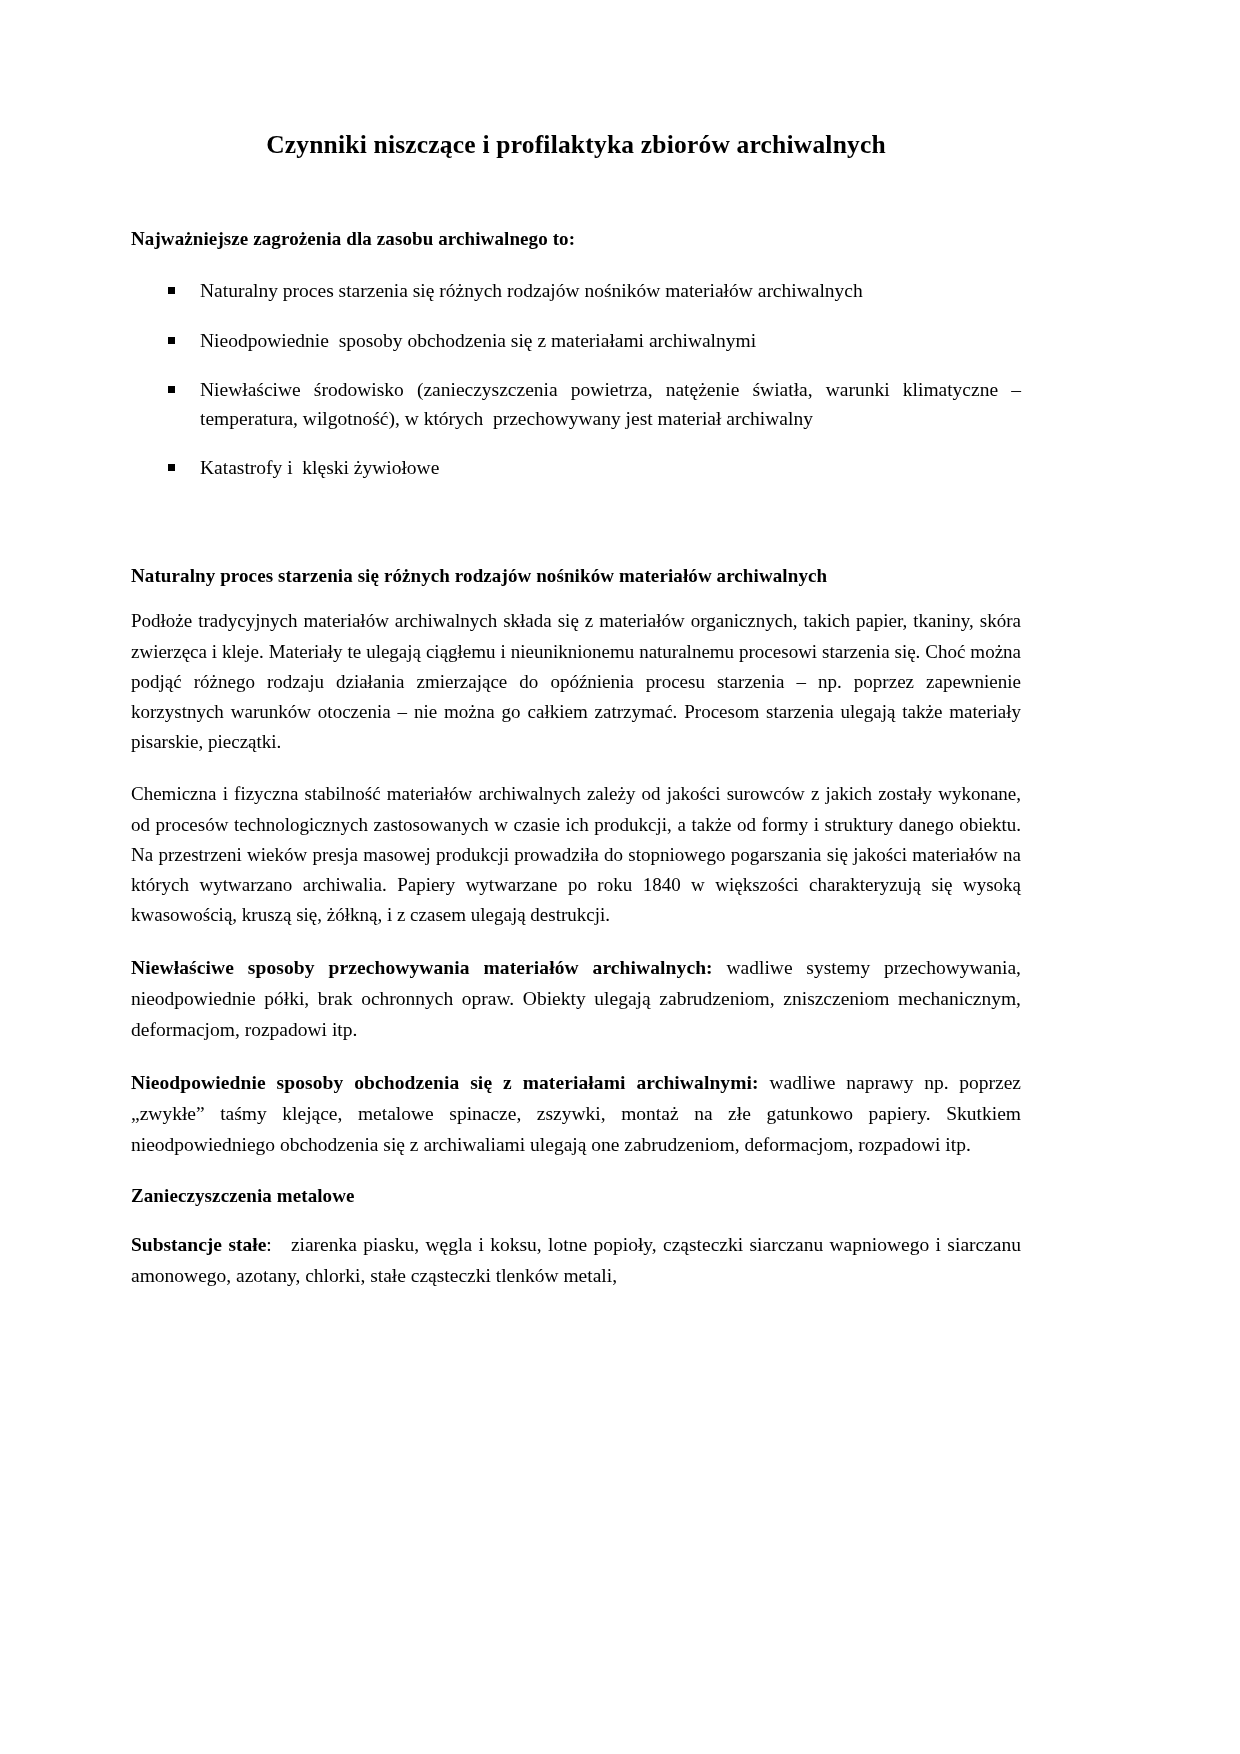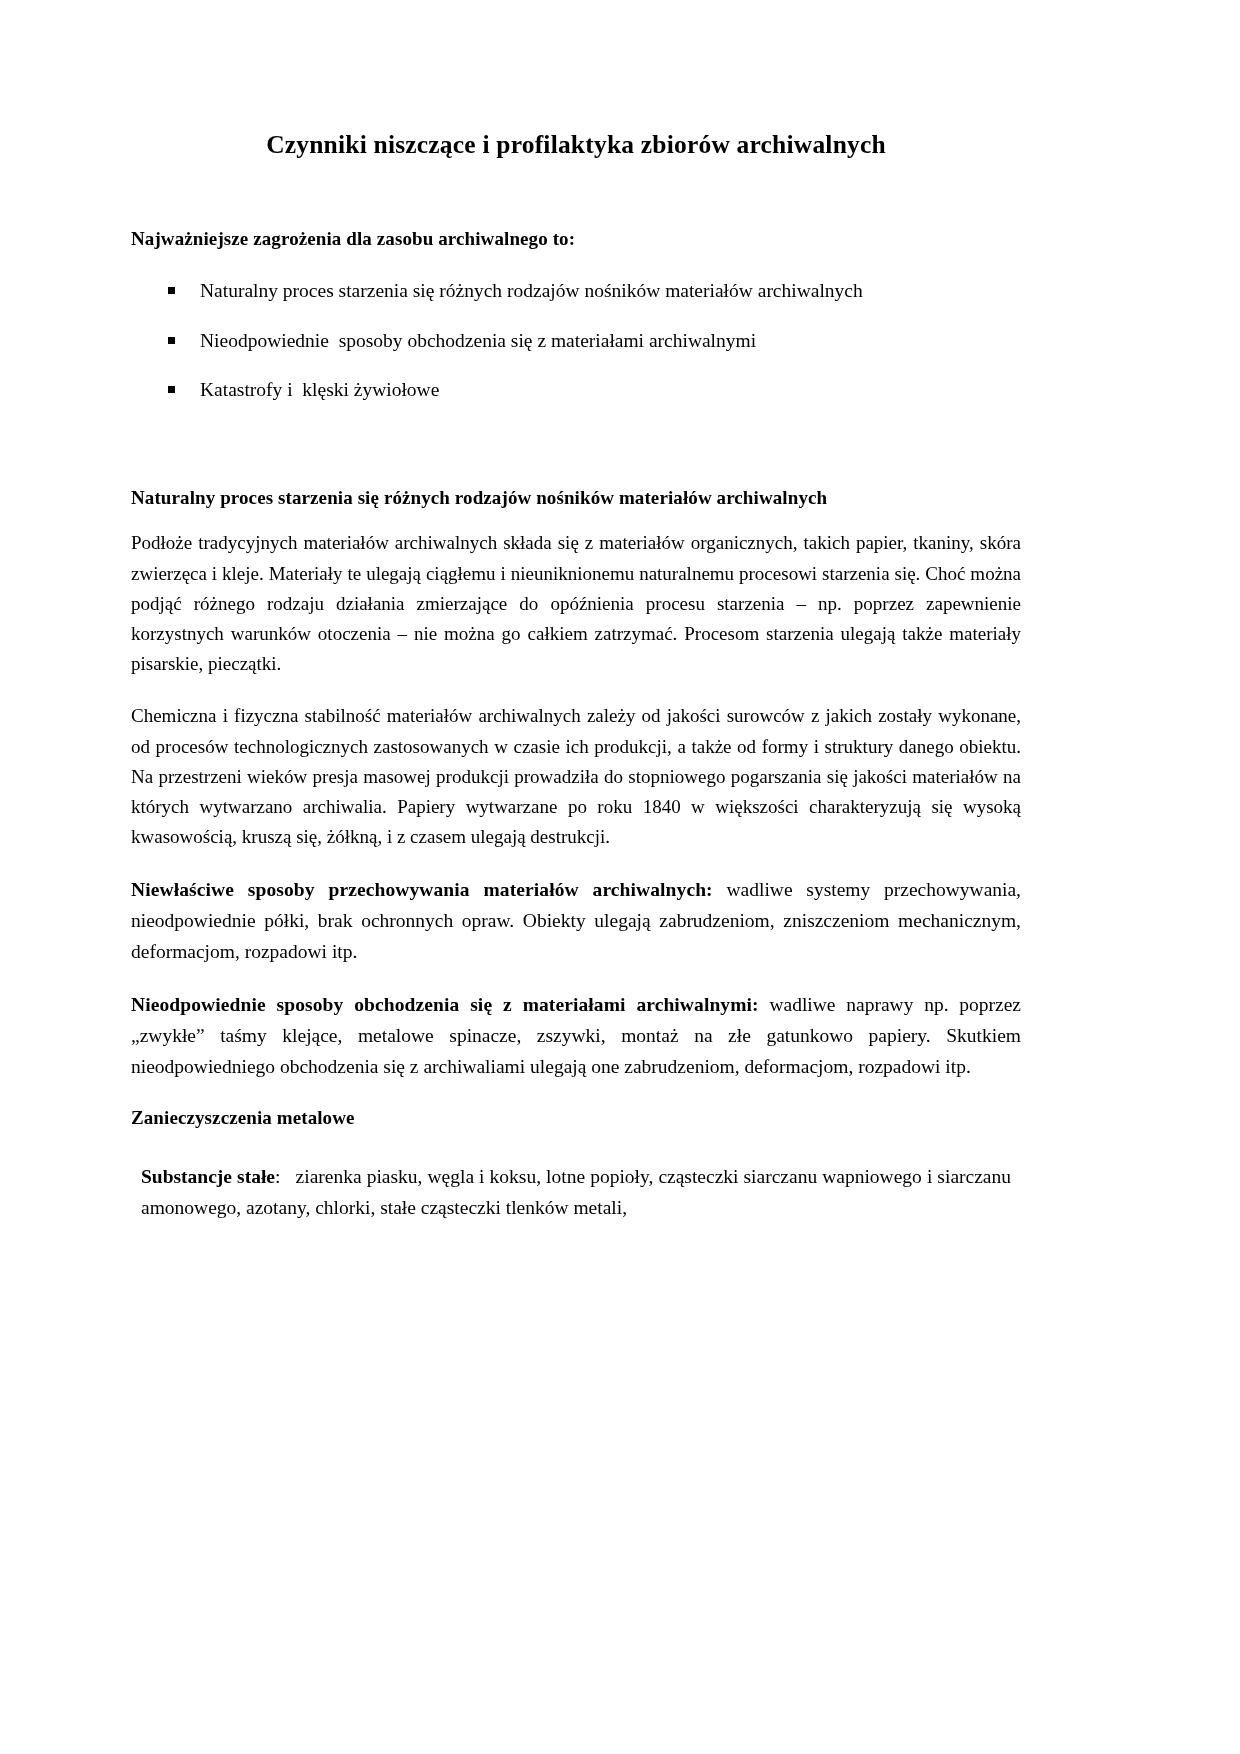--- a/index.html
+++ b/index.html
@@ -105,21 +105,21 @@
     font-weight: bold;
     font-size: 19px;
     margin: 0;
     padding-top: 24px;
     line-height: 1.3;
     letter-spacing: 0.1px;
   }
   p.last {
     font-size: 19.5px;
     line-height: 1.59;
-    margin: 10px;
+    margin: 0;
     padding-top: 20px;
     text-align: justify;
     text-justify: inter-word;
   }
   .nowrapspace { white-space: pre-wrap; }
 </style>
 </head>
 <body>
 
 <div class="page">
@@ -130,20 +130,24 @@
     <h2 class="lead-heading">Najważniejsze zagrożenia dla zasobu archiwalnego to:</h2>
 
     <ul class="hazards">
       <li>
         <span class="sq"></span>
         <span>Naturalny proces starzenia się różnych rodzajów nośników materiałów archiwalnych</span>
       </li>
       <li>
         <span class="sq"></span>
         <span class="nowrapspace">Nieodpowiednie  sposoby obchodzenia się z materiałami archiwalnymi</span>
+      </li>
+      <li>
+        <span class="sq"></span>
+        <span class="nowrapspace">Niewłaściwe środowisko (zanieczyszczenia powietrza, natężenie światła, warunki klimatyczne – temperatura, wilgotność), w których  przechowywany jest materiał archiwalny</span>
       </li>
       <li>
         <span class="sq"></span>
         <span class="nowrapspace">Katastrofy i  klęski żywiołowe</span>
       </li>
     </ul>
 
     <h2 class="section-heading">Naturalny proces starzenia się różnych rodzajów nośników materiałów archiwalnych</h2>
 
     <p class="body">Podłoże tradycyjnych materiałów archiwalnych składa się z materiałów organicznych, takich papier, tkaniny, skóra zwierzęca i kleje. Materiały te ulegają ciągłemu i nieuniknionemu naturalnemu procesowi starzenia się. Choć można podjąć różnego rodzaju działania zmierzające do opóźnienia procesu starzenia – np. poprzez zapewnienie korzystnych warunków otoczenia – nie można go całkiem zatrzymać. Procesom starzenia ulegają także materiały pisarskie, pieczątki.</p>

